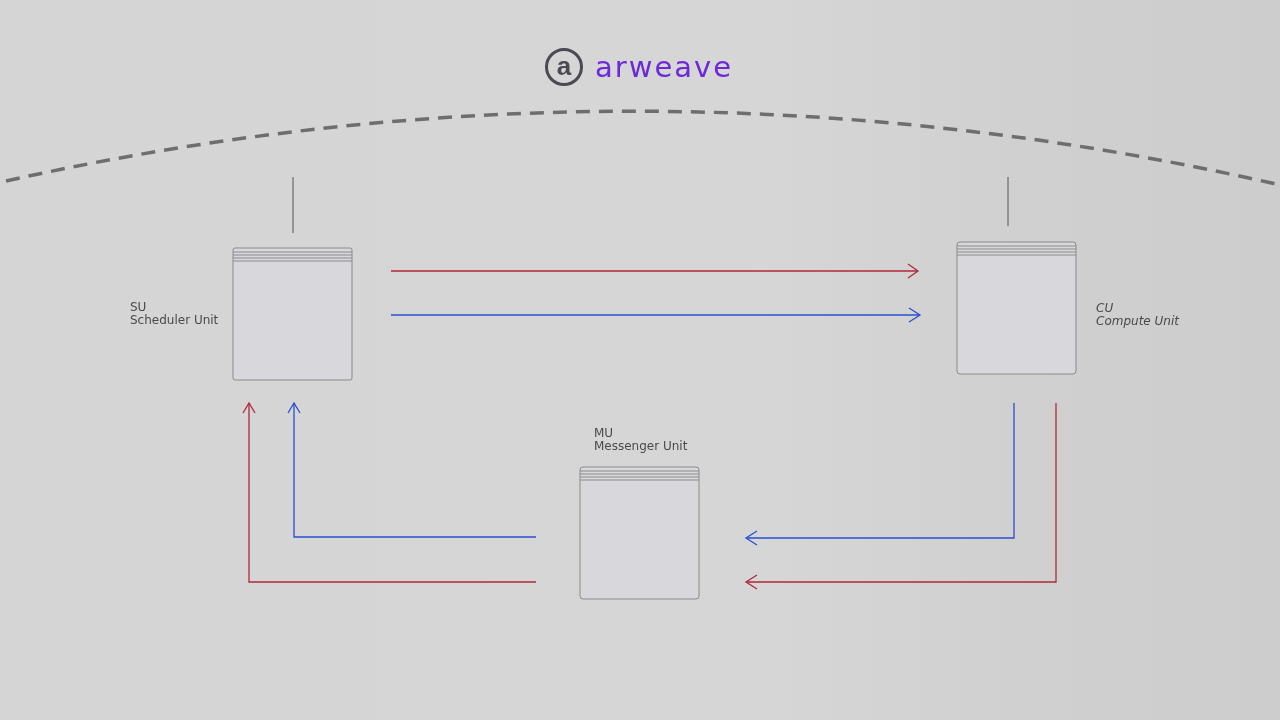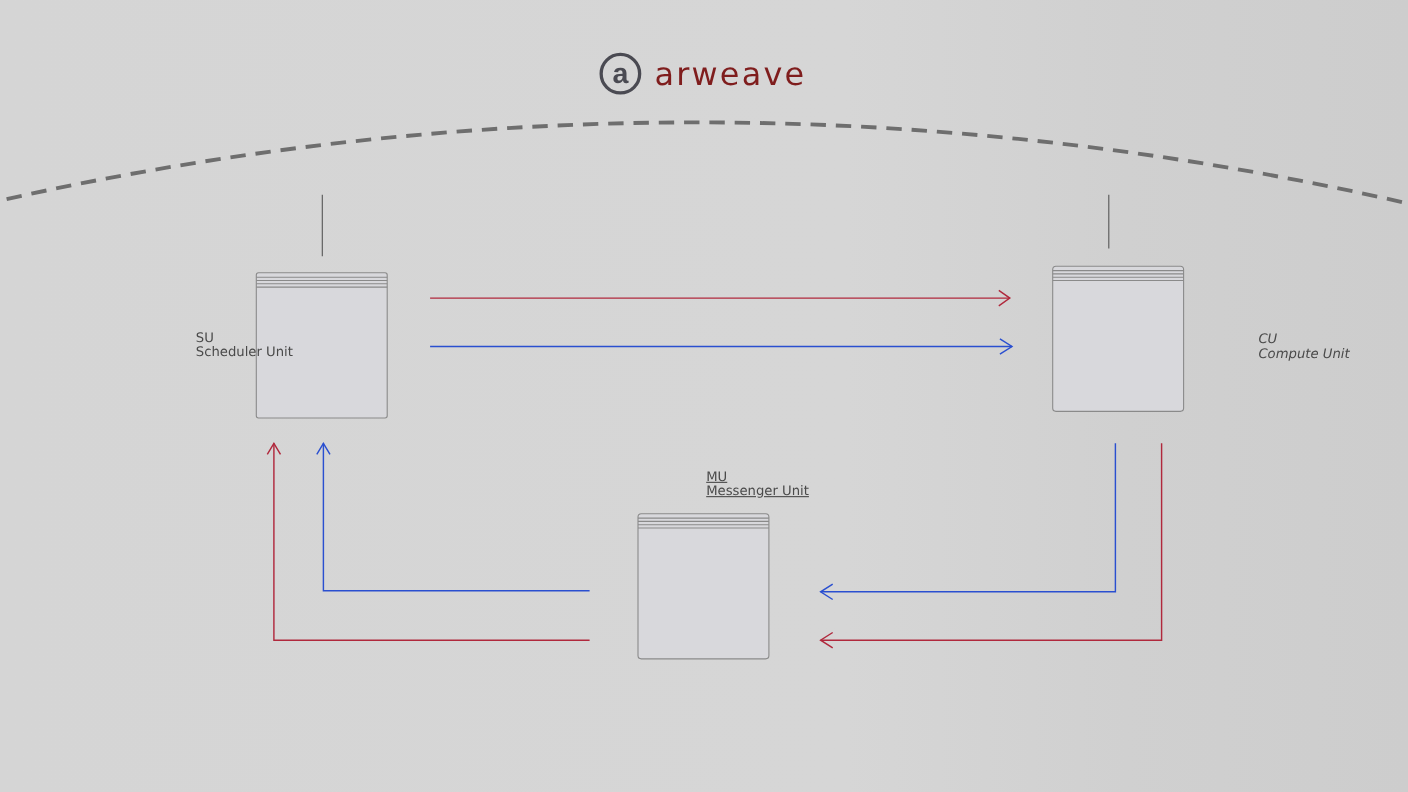--- a/index.html
+++ b/index.html
@@ -12,28 +12,27 @@
       position: absolute; left: 545px; top: 44px; height: 46px;
       display: flex; align-items: center; gap: 12px;
     }
     .logo-mark {
       width: 38px; height: 38px; border: 3px solid #4a4a52; border-radius: 50%;
       box-sizing: border-box; display: flex; align-items: center; justify-content: center;
       color: #4a4a52; font-size: 26px; font-weight: bold; line-height: 1;
       padding-bottom: 3px;
     }
     .logo-text {
-      font-size: 29px; color: #7f1d1d; letter-spacing: 2px;
+      font-size: 29px; color: #6d28d9; letter-spacing: 2px;
       font-family: "DejaVu Sans", sans-serif;
     }
     svg.diagram { position: absolute; left: 0; top: 0; }
     .label {
       position: absolute; font-size: 12px; line-height: 13px; color: #4a4a4a;
       font-family: "DejaVu Sans", sans-serif;
-      margin-left: 48px;
     }
     .label span { display: block; }
   </style>
 </head>
 <body>
 
 <div class="logo">
   <div class="logo-mark">a</div>
   <div class="logo-text">arweave</div>
 </div>
@@ -103,16 +102,16 @@
 <div class="label" style="left:130px; top:301px;">
   <span>SU</span>
   <span>Scheduler Unit</span>
 </div>
 
 <div class="label" style="left:1096px; top:302px;font-style:italic;">
   <span>CU</span>
   <span>Compute Unit</span>
 </div>
 
-<div class="label" style="left:594px; top:427px;text-decoration:underline;">
+<div class="label" style="left:594px; top:427px;">
   <span>MU</span>
   <span>Messenger Unit</span>
 </div>
 
 </body></html>

